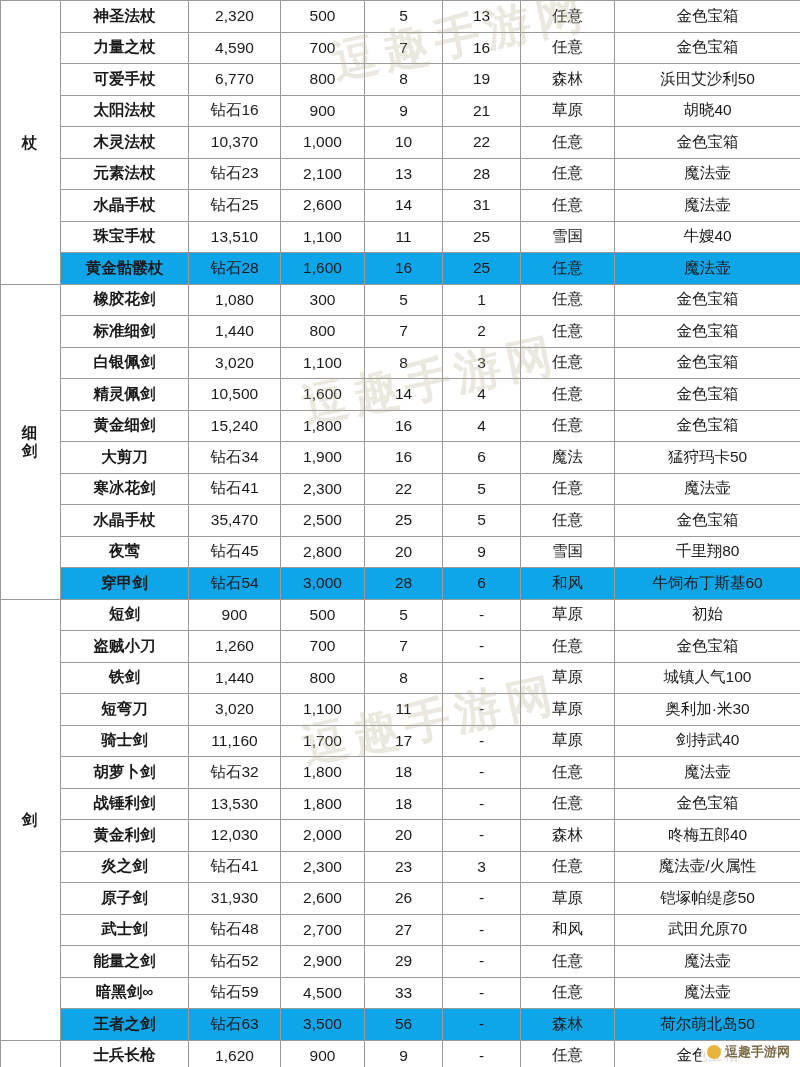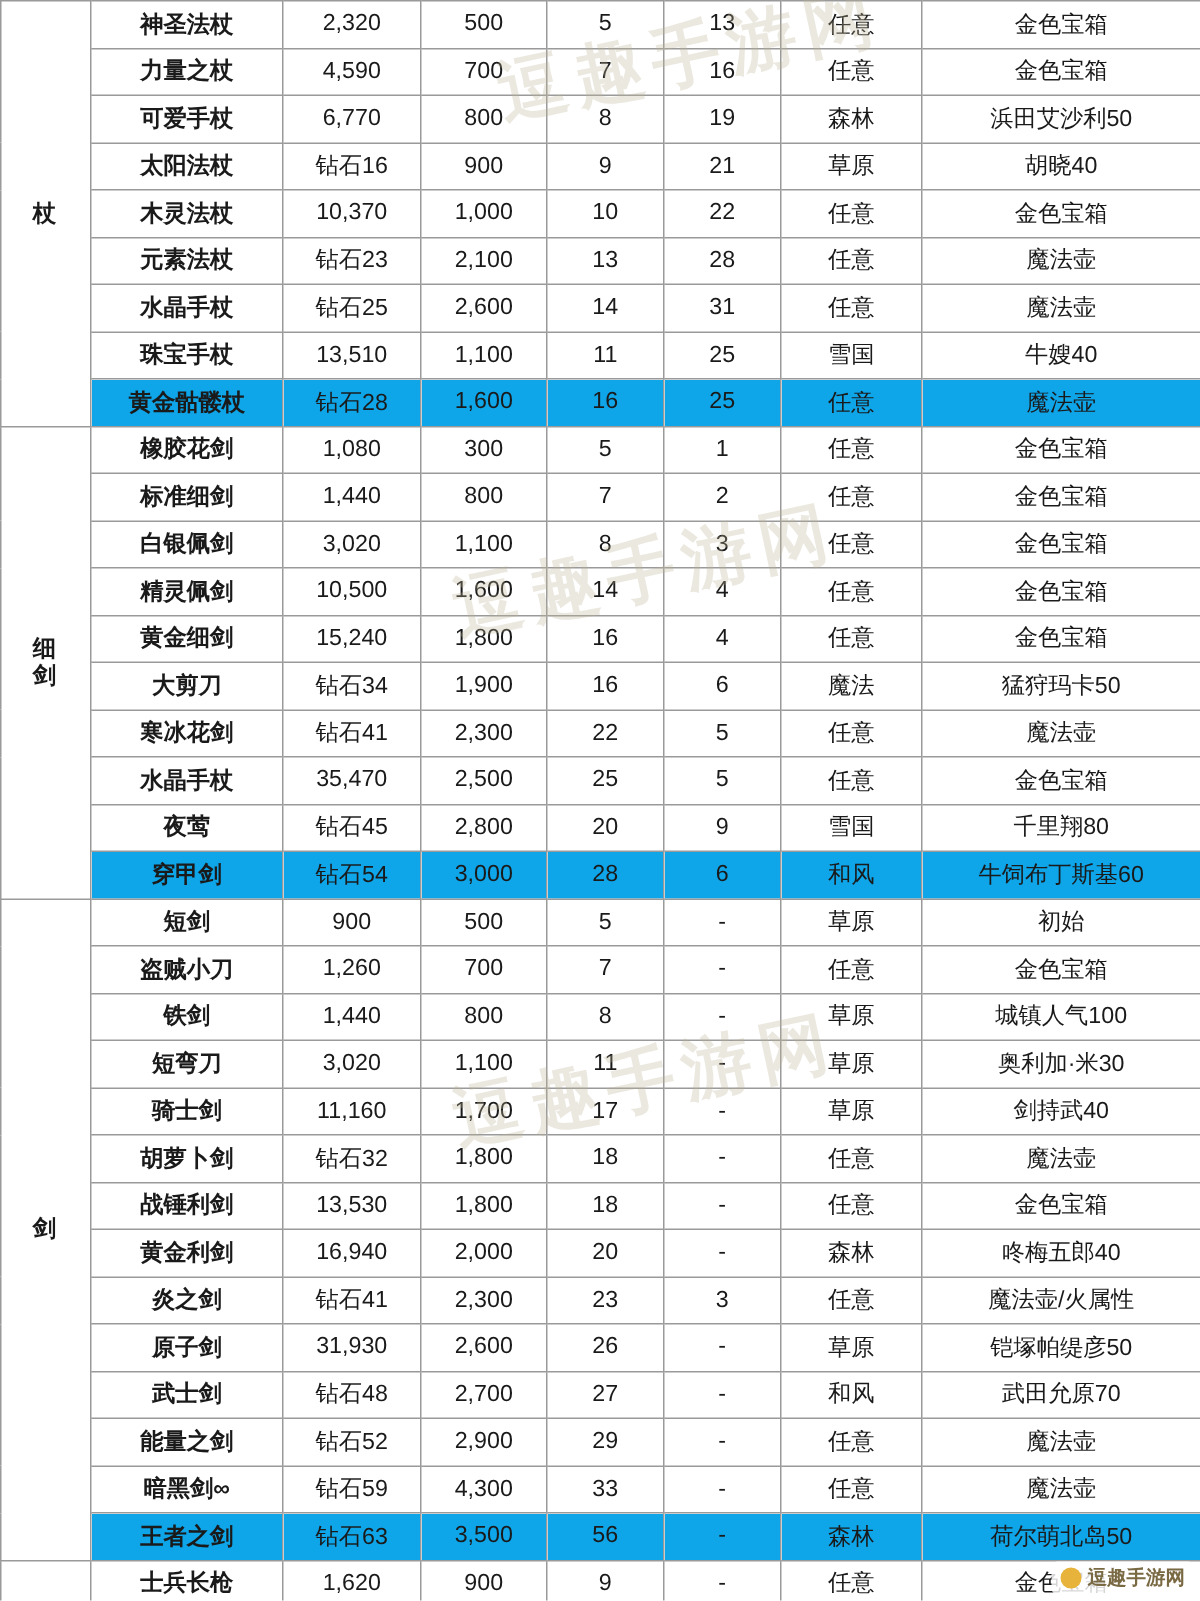--- a/index.html
+++ b/index.html
@@ -362,21 +362,21 @@
           <td class="name">战锤利剑</td>
           <td>13,530</td>
           <td>1,800</td>
           <td>18</td>
           <td>-</td>
           <td>任意</td>
           <td class="src">金色宝箱</td>
         </tr>
         <tr>
           <td class="name">黄金利剑</td>
-          <td>16,940</td>
+          <td>12,030</td>
           <td>2,000</td>
           <td>20</td>
           <td>-</td>
           <td>森林</td>
           <td class="src">咚梅五郎40</td>
         </tr>
         <tr>
           <td class="name">炎之剑</td>
           <td>钻石41</td>
           <td>2,300</td>
@@ -408,21 +408,21 @@
           <td>钻石52</td>
           <td>2,900</td>
           <td>29</td>
           <td>-</td>
           <td>任意</td>
           <td class="src">魔法壶</td>
         </tr>
         <tr>
           <td class="name">暗黑剑∞</td>
           <td>钻石59</td>
-          <td>4,300</td>
+          <td>4,500</td>
           <td>33</td>
           <td>-</td>
           <td>任意</td>
           <td class="src">魔法壶</td>
         </tr>
         <tr class="highlight">
           <td class="name">王者之剑</td>
           <td>钻石63</td>
           <td>3,500</td>
           <td>56</td>

